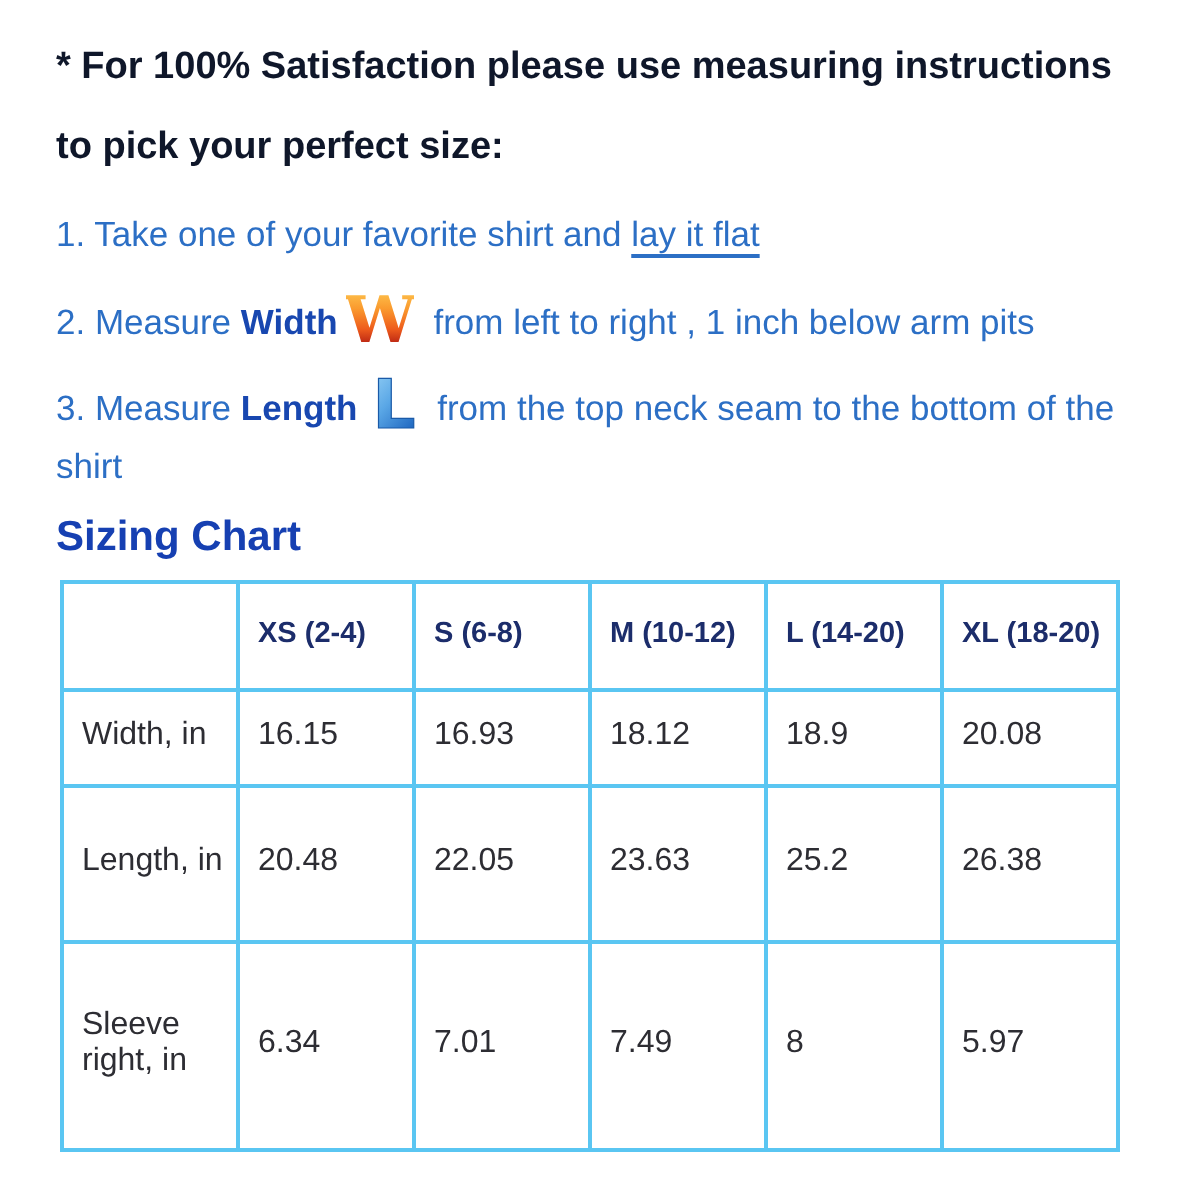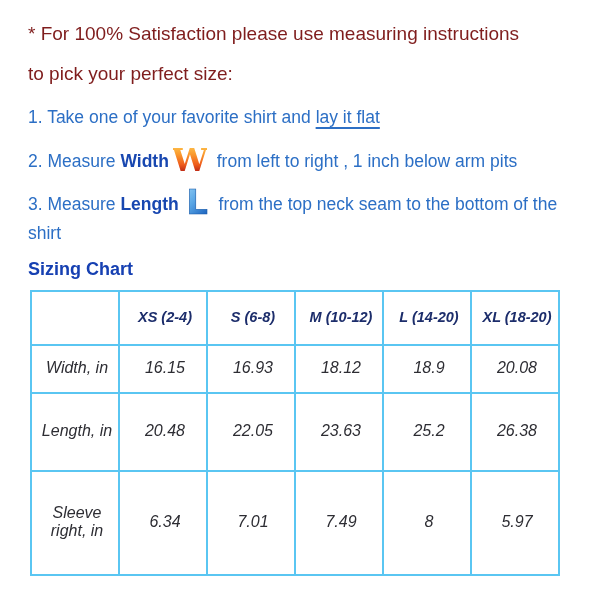--- a/index.html
+++ b/index.html
@@ -8,22 +8,22 @@
     width: 600px;
     height: 600px;
     background: #ffffff;
     overflow: hidden;
     font-family: "Liberation Sans", sans-serif;
   }
   .container {
     padding: 14px 24px 0 28px;
   }
   .intro {
-    color: #7f1d1d;
-    font-weight: 400;
+    color: #0f172a;
+    font-weight: 700;
     font-size: 19px;
     line-height: 40px;
   }
   .step {
     color: #2c6fc5;
     font-size: 17.5px;
     line-height: 26px;
   }
   .step .kw {
     color: #1847b0;
@@ -37,38 +37,37 @@
     text-decoration-thickness: 2px;
     text-underline-offset: 4px;
     text-align: center;
   }
   .letter-icon { display: inline-block; }
   #width-icon  { vertical-align: -13px; margin: 0 5px 0 4px; }
   #length-icon { vertical-align: -10px; margin: 0 4px 0 5px; }
   .chart-title {
     color: #1640b2;
     font-weight: 700;
-    font-size: 18px;
+    font-size: 21px;
     margin-top: 12px;
     line-height: 22px;
   }
   table.sizing {
     border-collapse: collapse;
     table-layout: fixed;
     margin: 10px 0 0 2px;
   }
   table.sizing td {
     border: 2px solid #5ac6f2;
     padding: 0 5px 2px 9px;
     vertical-align: middle;
-    text-align: center;
+    text-align: left;
     font-size: 16px;
     color: #2d2d33;
     overflow: hidden;
-    font-style: italic;
   }
   tr.header-row { height: 54px; }
   tr.header-row td {
     color: #1c2d6b;
     font-weight: 700;
     font-size: 14.5px;
     white-space: nowrap;
   }
   tr.row-width  { height: 48px; }
   tr.row-length { height: 78px; }

